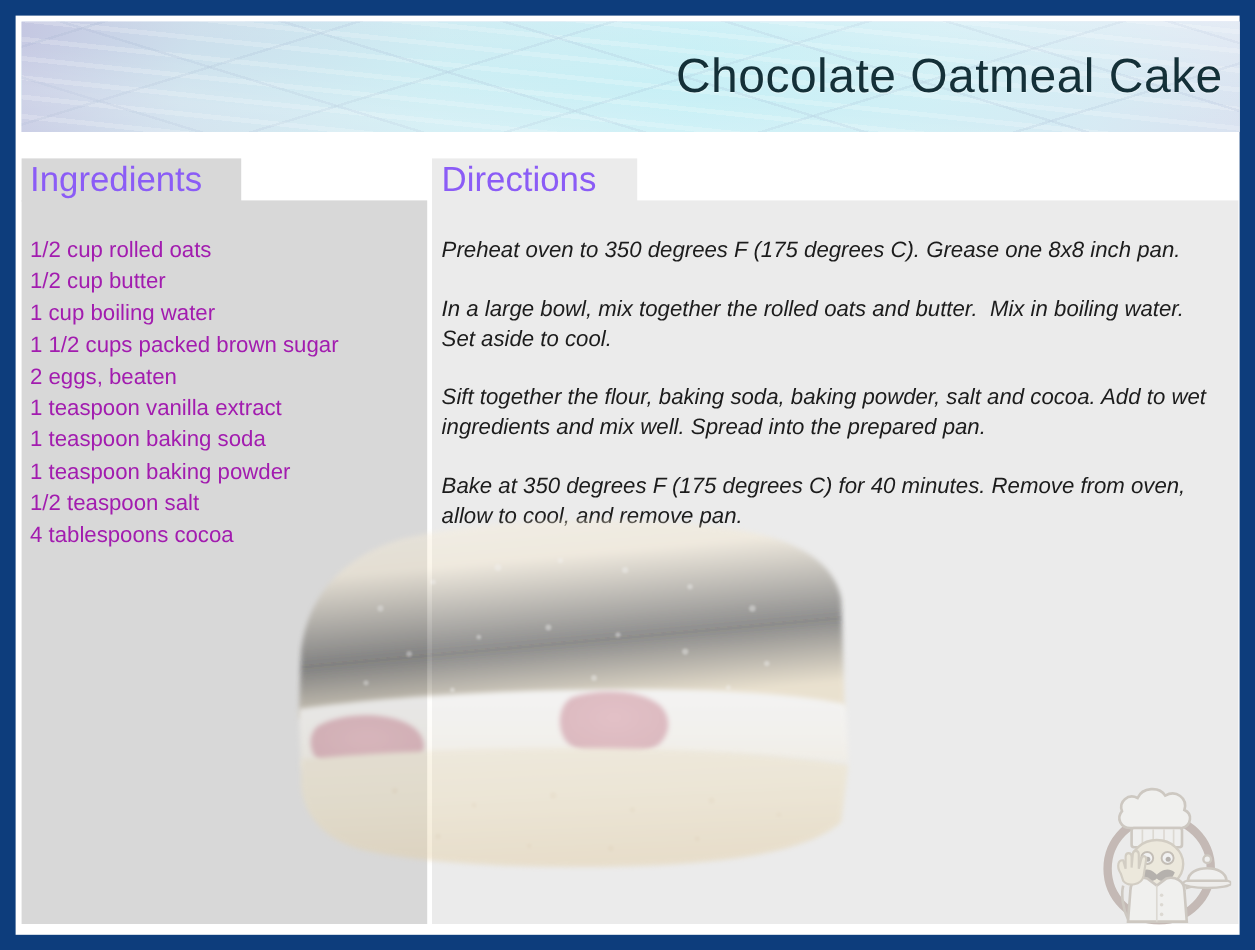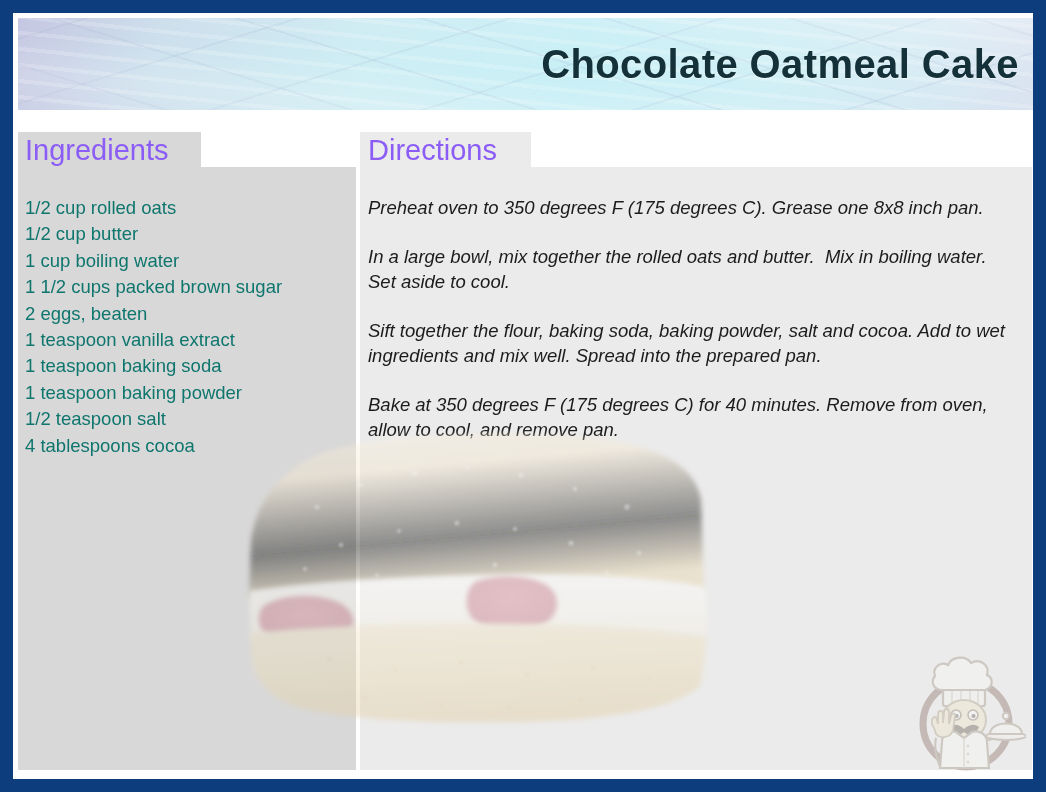--- a/index.html
+++ b/index.html
@@ -90,21 +90,21 @@
       rgba(255,255,255,0.18) 80%,
       rgba(255,255,255,0.10) 100%);
   }
 
   #recipe-title {
     position: absolute;
     right: 17px;
     top: 50%;
     transform: translateY(-50%);
     font-size: 40px;
-    font-weight: 700;
+    font-weight: 400;
     letter-spacing: 0.4px;
     color: #143038;
     white-space: nowrap;
     text-shadow: 0 1px 1px rgba(255,255,255,0.55);
   }
 
   
   #ingredients-panel {
     position: absolute;
     left: 5px;
@@ -155,21 +155,21 @@
 
   
   #ingredients-list {
     position: absolute;
     left: 12px;
     top: 182px;
     width: 326px;
     list-style: none;
     font-size: 18.5px;
     line-height: 26.4px;
-    color: #0f766e;
+    color: #a21caf;
   }
 
   #ingredients-list li { white-space: nowrap; }
 
   
   #directions-body {
     position: absolute;
     left: 355px;
     top: 182px;
     width: 644px;

